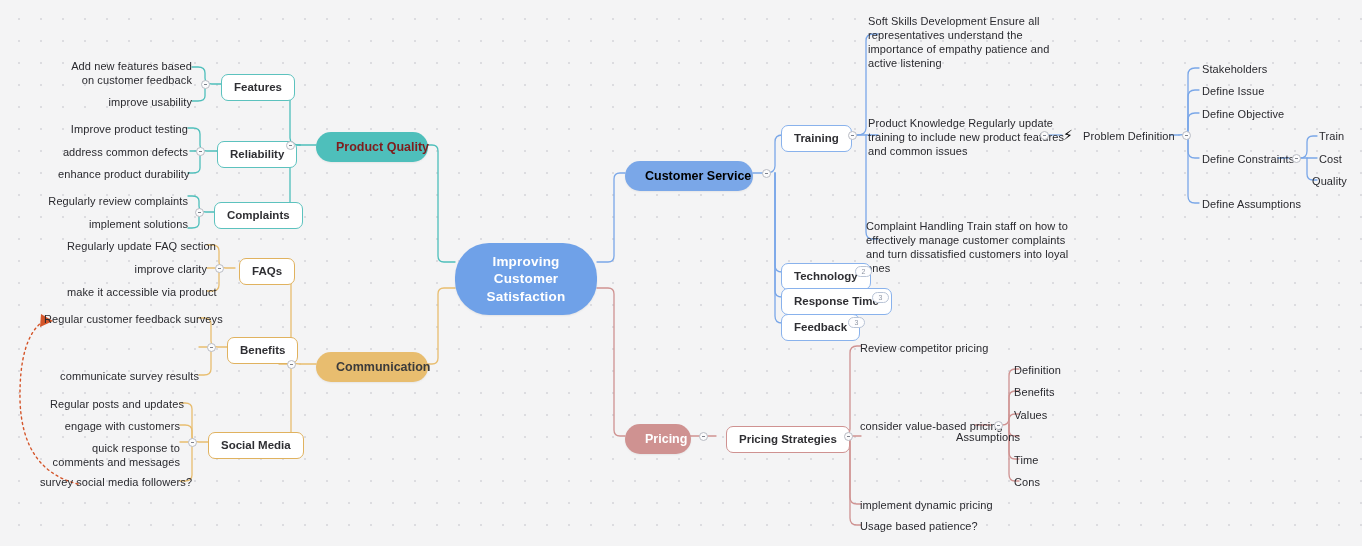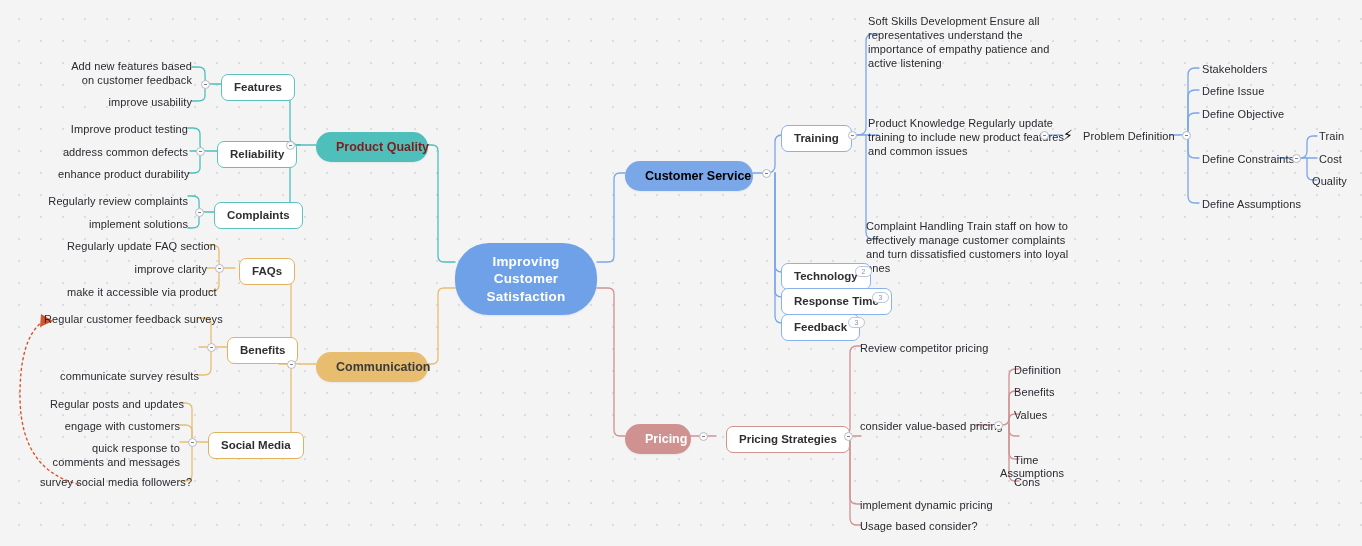--- a/index.html
+++ b/index.html
@@ -376,33 +376,33 @@
   <div class="node leaf l" style="left:860px; top:341px;">
     <span>Review competitor pricing</span>
   </div>
   <div class="node leaf l" style="left:860px; top:419px;">
     <span>consider value-based pricing</span>
   </div>
   <div class="node leaf l" style="left:860px; top:498px;">
     <span>implement dynamic pricing</span>
   </div>
   <div class="node leaf l" style="left:860px; top:519px;">
-    <span>Usage based consider?</span>
+    <span>Usage based patience?</span>
   </div>
 
   <div class="node leaf l" style="left:1014px; top:363px;">
     <span>Definition</span>
   </div>
   <div class="node leaf l" style="left:1014px; top:385px;">
     <span>Benefits</span>
   </div>
   <div class="node leaf l" style="left:1014px; top:408px;">
     <span>Values</span>
   </div>
-  <div class="node leaf l" style="left:1000px; top:430px;margin-top:36px;">
+  <div class="node leaf l" style="left:956px; top:430px;">
     <span>Assumptions</span>
   </div>
   <div class="node leaf l" style="left:1014px; top:453px;">
     <span>Time</span>
   </div>
   <div class="node leaf l" style="left:1014px; top:475px;">
     <span>Cons</span>
   </div>
 
   <span class="toggle" style="left:286px; top:141px;"></span>

